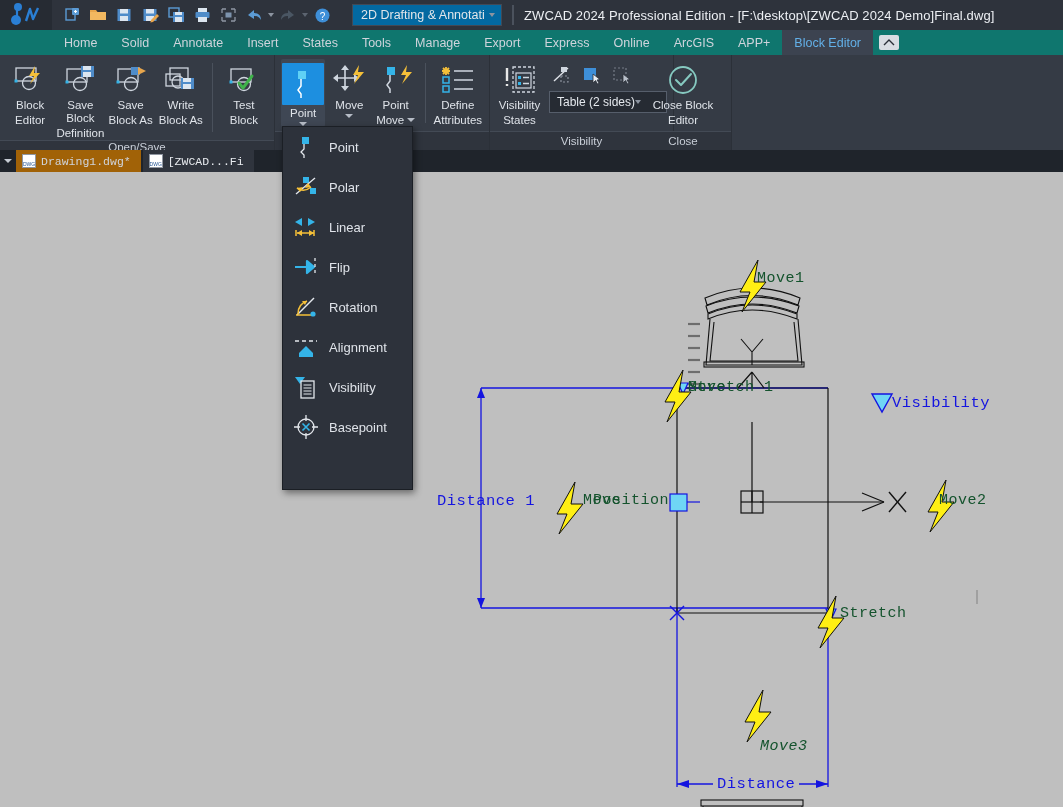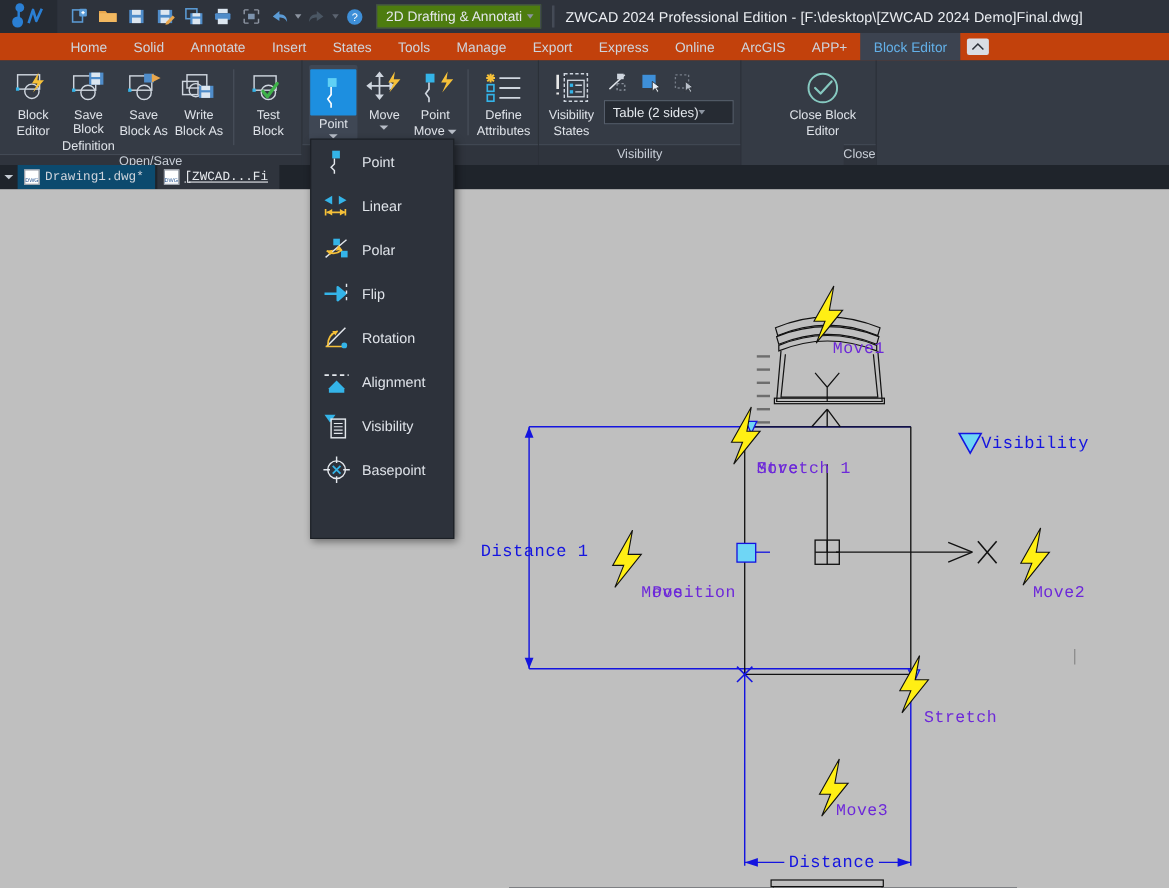--- a/index.html
+++ b/index.html
@@ -21,32 +21,32 @@
     width: 52px; height: 30px; display: flex; align-items: center; justify-content: center;
     background: #262b33;
   }
   .qat { display: flex; align-items: center; gap: 2px; margin-left: 8px; }
   .qat-btn {
     width: 24px; height: 22px; display: flex; align-items: center; justify-content: center;
     border-radius: 2px;
   }
   .caret { width: 0; height: 0; border-left: 3.5px solid transparent; border-right: 3.5px solid transparent; border-top: 4px solid #8c94a0; }
   .workspace-sel {
-    margin-left: 6px; height: 22px; min-width: 150px;
-    background: #4d7c0f; border: 1px solid #424955;
+    margin-left: 16px; height: 22px; min-width: 150px;
+    background: #0369a1; border: 1px solid #424955;
     display: flex; align-items: center; justify-content: space-between;
     padding: 0 6px 0 8px; color: #e3e6ea; font-size: 12.5px;
   }
   .vdivider { width: 2px; height: 20px; border-left: 1px solid #4b525d; border-right: 1px solid #4b525d; margin: 0 10px; }
   .app-title { color: #eceff3; font-size: 13px; letter-spacing: 0.1px; white-space: nowrap; }
 
   
   .tabstrip {
     position: absolute; left: 0; top: 30px; width: 1063px; height: 25px;
-    background: #c2410c; display: flex; align-items: stretch;
+    background: #0f766e; display: flex; align-items: stretch;
   }
   .tab {
     display: flex; align-items: center; padding: 0 12px;
     color: #cfd4dc; font-size: 12.5px; white-space: nowrap;
   }
   .tab.spacerlogo { width: 52px; padding: 0; }
   .tab.active { background: #3c4350; color: #63b0e8; }
   .minbtn {
     width: 20px; height: 15px; background: #d9dde3; margin: 5px 0 0 6px;
     display: flex; align-items: center; justify-content: center; border-radius: 2px;
@@ -90,40 +90,40 @@
   .doctabs {
     position: absolute; left: 0; top: 150px; width: 1063px; height: 22px;
     background: #1f242b; display: flex; align-items: stretch;
   }
   .doctab-arrow { width: 16px; display:flex;align-items:center;justify-content:center; }
   .doctab {
     display: flex; align-items: center; gap: 5px; padding: 0 10px 0 6px;
     font-family: "Liberation Mono", monospace; font-size: 11.5px; color: #cfd4dc;
     background: #3a4049; margin-right: 2px;
   }
-  .doctab.inactive { background: #0c4a6e; }
-  .doctab.active { background: #2f343d; color: #e9ecf0; text-decoration: underline; }
+  .doctab.inactive { background: #a16207; }
+  .doctab.active { background: #2f343d; color: #e9ecf0; }
   .dwgicon {
     width: 14px; height: 14px; background: #fff; border: 1px solid #8f96a1;
     position: relative; display: flex; align-items: flex-end; justify-content: center;
     font-size: 5px; color: #1d4f8f; font-family: "Liberation Sans", sans-serif;
   }
 
   
   .canvas {
     position: absolute; left: 0; top: 172px; width: 1063px; height: 635px;
     background: #bfbfbf; overflow: hidden;
   }
   .canvas svg { position: absolute; left: 0; top: 0; }
   .cadlabel {
     position: absolute; font-family: "Liberation Mono", monospace; font-size: 15px;
     white-space: nowrap; letter-spacing: 0.5px;
   }
   .cadlabel.blue { color: #1414e0; font-size: 15.5px; }
-  .cadlabel.black { color: #6d28d9; margin-top: 39px; }
+  .cadlabel.black { color: #14532d; }
 
   
   .dropdown {
     position: absolute; left: 282px; top: 126px; width: 131px; height: 364px;
     background: #2d323b; border: 1px solid #1b1f25;
     box-shadow: 2px 3px 7px rgba(0,0,0,.45);
     z-index: 50;
   }
   .dditem {
     height: 40px; display: flex; align-items: center; gap: 10px; padding-left: 10px;
@@ -414,21 +414,21 @@
           </div>
           <div class="combo">
             <span>Table (2 sides)</span>
             <span class="caret"></span>
           </div>
         </div>
       </div>
       <div class="panel-title">Visibility</div>
     </div>
 
-    <div class="panel" style="left:700px; width:97px;align-items:flex-end;">
+    <div class="panel" style="left:635px; width:97px;">
       <div class="panel-body" style="justify-content:center;">
         <div class="bigbtn" style="width:84px">
           <div class="ic">
             <svg width="34" height="32" viewBox="0 0 34 32">
               <circle cx="17" cy="16" r="13" fill="none" stroke="#86c9c0" stroke-width="1.8"></circle>
               <path d="M10 16 L15 21 L25 10" stroke="#86c9c0" stroke-width="2" fill="none" stroke-linecap="round" stroke-linejoin="round"></path>
             </svg>
           </div>
           <div class="lb">Close Block</div>
           <div class="lb">Editor</div>
@@ -570,60 +570,60 @@
 
     <div class="cadlabel blue" style="left:892px; top:222px;">Visibility</div>
     <div class="cadlabel black" style="left:757px; top:98px;">Move1</div>
     <div class="cadlabel black" style="left:688px; top:207px;">Stretch 1</div>
     <div class="cadlabel black" style="left:688px; top:207px;">Move</div>
     <div class="cadlabel blue" style="left:437px; top:320px;">Distance 1</div>
     <div class="cadlabel black" style="left:583px; top:320px;">Move</div>
     <div class="cadlabel black" style="left:593px; top:320px;">Position</div>
     <div class="cadlabel black" style="left:939px; top:320px;">Move2</div>
     <div class="cadlabel black" style="left:840px; top:433px;">Stretch</div>
-    <div class="cadlabel black" style="left:760px; top:518px;">Move3</div>
+    <div class="cadlabel black" style="left:760px; top:566px;font-style:italic;">Move3</div>
     <div class="cadlabel blue" style="left:713px; top:603px; background:#bfbfbf; padding:0 4px;">Distance</div>
   </div>
 
   <div class="dropdown">
     <div class="dditem">
       <span class="dic">
         <svg width="24" height="24" viewBox="0 0 24 24">
             <rect x="8" y="2" width="7" height="7" fill="#34b4e8"></rect>
             <path d="M10 9 L10 14 L7 17 L10 20 L10 23" stroke="#e4e8ed" stroke-width="1.3" fill="none"></path>
           </svg>
       </span>
       <span>Point</span>
-    </div>
-    <div class="dditem">
-      <span class="dic">
-        <svg width="26" height="24" viewBox="0 0 26 24">
-            <path d="M9 3 L2 7 L9 11 Z" fill="#34b4e8"></path>
-            <path d="M15 3 L22 7 L15 11 Z" fill="#34b4e8"></path>
-            <path d="M3 15 v6 M21 15 v6 M4 18 h17" stroke="#f5c039" stroke-width="1.5"></path>
-            <path d="M4 18 l5 -3 v6 Z M21 18 l-5 -3 v6 Z" fill="#f5c039"></path>
-          </svg>
-      </span>
-      <span>Linear</span>
     </div>
     <div class="dditem">
       <span class="dic">
         <svg width="26" height="24" viewBox="0 0 26 24">
             <rect x="10" y="2" width="6" height="6" fill="#34b4e8"></rect>
             <rect x="17" y="13" width="6" height="6" fill="#34b4e8"></rect>
             <path d="M3 19 L22 3" stroke="#e4e8ed" stroke-width="1.3"></path>
             <path d="M4 13 Q11 18 18 12" stroke="#f5c039" stroke-width="1.6" fill="none"></path>
             <path d="M4 13 l6 -1 -3 5 Z" fill="#f5c039"></path>
             <path d="M18 12 l-6 1 3 -5 Z" fill="#f5c039"></path>
           </svg>
       </span>
       <span>Polar</span>
     </div>
     <div class="dditem">
       <span class="dic">
+        <svg width="26" height="24" viewBox="0 0 26 24">
+            <path d="M9 3 L2 7 L9 11 Z" fill="#34b4e8"></path>
+            <path d="M15 3 L22 7 L15 11 Z" fill="#34b4e8"></path>
+            <path d="M3 15 v6 M21 15 v6 M4 18 h17" stroke="#f5c039" stroke-width="1.5"></path>
+            <path d="M4 18 l5 -3 v6 Z M21 18 l-5 -3 v6 Z" fill="#f5c039"></path>
+          </svg>
+      </span>
+      <span>Linear</span>
+    </div>
+    <div class="dditem">
+      <span class="dic">
         <svg width="26" height="22" viewBox="0 0 26 22">
             <path d="M2 11 h12 M14 5 l7 6 -7 6 Z" fill="#34b4e8" stroke="#34b4e8" stroke-width="2.2" stroke-linejoin="round"></path>
             <path d="M22 2 v18" stroke="#e4e8ed" stroke-width="1.3" stroke-dasharray="3 3"></path>
           </svg>
       </span>
       <span>Flip</span>
     </div>
     <div class="dditem">
       <span class="dic">
         <svg width="26" height="24" viewBox="0 0 26 24">

